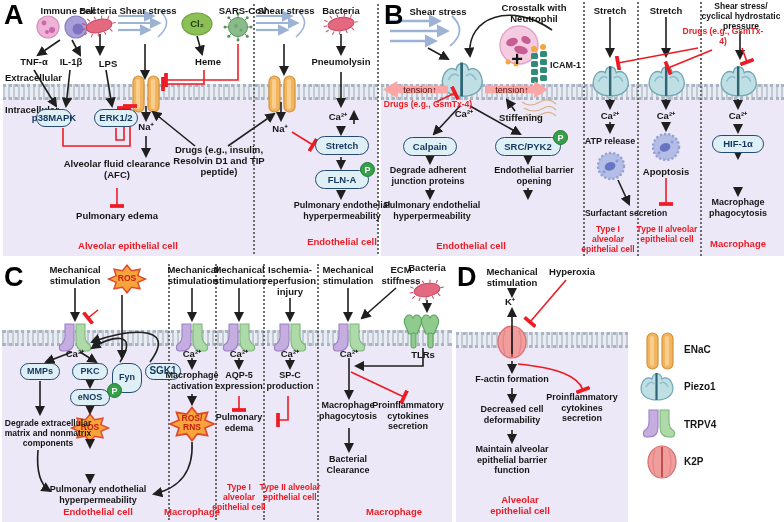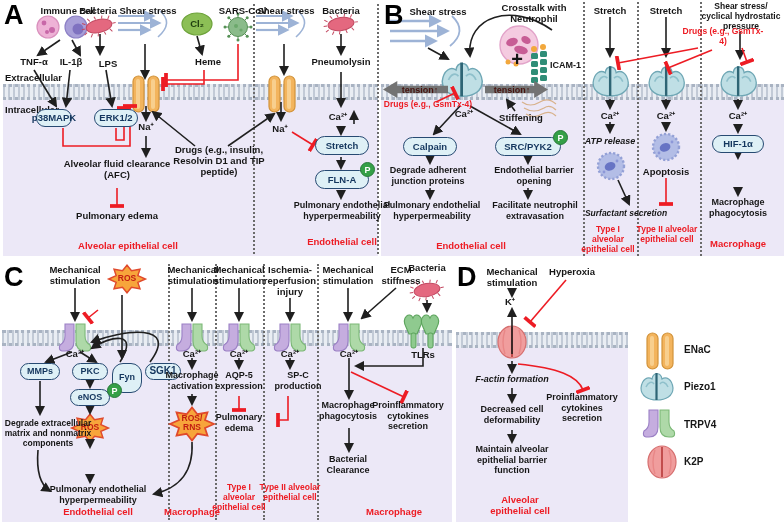--- a/index.html
+++ b/index.html
@@ -9,30 +9,30 @@
   .mem{position:absolute;height:16px;box-sizing:border-box;
        background:repeating-linear-gradient(90deg,#c2cad6 0 2px,#e9edf3 2px 5px);
        border-top:3px dotted #a9b3c2;border-bottom:3px dotted #a9b3c2;}
   .sep{position:absolute;width:0;border-left:2px dotted #6b6b6b;}
   .lb{position:absolute;font-size:9.5px;font-weight:bold;color:#161616;
       text-align:center;line-height:1.18;}
   .s9{font-size:9px;} .s85{font-size:8.5px;}
   .left{text-align:left;}
   .red{color:#ed1c24;}
   .grn{color:#1d3d0e;}
-  .nw{white-space:nowrap;font-style:italic;}
+  .nw{white-space:nowrap;}
   .pl{position:absolute;font-size:27px;font-weight:bold;color:#000;line-height:1;}
   .node{position:absolute;background:#def0f6;border:1.5px solid #274a72;border-radius:11px;
         color:#14365e;font-size:9.5px;font-weight:bold;display:flex;align-items:center;
         justify-content:center;line-height:1.05;text-align:center;box-sizing:border-box;}
   .pb{position:absolute;width:13px;height:13px;border-radius:50%;background:#35a047;
       border:1px solid #27793a;color:#fff;font-size:9px;font-weight:bold;
       display:flex;align-items:center;justify-content:center;}
-  .tension{position:absolute;height:17px;background:#737373;color:#471410;font-size:9px;
-      font-weight:bold;display:flex;align-items:center;justify-content:center;}
+  .tension{position:absolute;height:17px;background:#fca5a5;color:#471410;font-size:9px;
+      font-weight:normal;display:flex;align-items:center;justify-content:center;}
   .tl{clip-path:polygon(0 50%,22% 0,22% 28%,100% 28%,100% 72%,22% 72%,22% 100%);padding-left:9px;}
   .tr{clip-path:polygon(100% 50%,78% 0,78% 28%,0 28%,0 72%,78% 72%,78% 100%);padding-right:9px;}
   .starlb{position:absolute;color:#c21d12;font-weight:bold;font-size:8.5px;
           text-align:center;line-height:1.05;}
   .ov{position:absolute;left:0;top:0;pointer-events:none;}
 </style>
 </head>
 <body>
 
 <div class="stage">
@@ -362,21 +362,20 @@
   <div class="tension tr" style="left:485px;top:81px;width:54px">tension↑</div>
   <div class="lb red s85" style="left:381px;top:99px;width:94px">Drugs (e.g., GsmTx-4)</div>
   <div class="lb" style="left:448px;top:108px;width:32px">Ca²⁺</div>
   <div class="lb" style="left:492px;top:112px;width:58px">Stiffening</div>
   <div class="node" style="left:403px;top:137px;width:54px;height:19px">Calpain</div>
   <div class="node" style="left:495px;top:137px;width:66px;height:19px">SRC/PYK2</div>
   <div class="pb" style="left:553px;top:130px">P</div>
   <div class="lb s9" style="left:381px;top:165px;width:94px">Degrade adherent junction proteins</div>
   <div class="lb s9" style="left:489px;top:165px;width:90px">Endothelial barrier opening</div>
   <div class="lb s9" style="left:377px;top:200px;width:110px">Pulmonary endothelial hyperpermeability</div>
-  <div class="lb s9" style="left:485px;top:200px;width:100px">Facilitate neutrophil extravasation</div>
   <div class="lb red" style="left:426px;top:240px;width:90px">Endothelial cell</div>
   <div class="lb" style="left:586px;top:5px;width:48px">Stretch</div>
   <div class="lb" style="left:642px;top:5px;width:48px">Stretch</div>
   <div class="lb s85" style="left:698px;top:1px;width:86px">Shear stress/ cyclical hydrostatic pressure</div>
   <div class="lb red s85" style="left:680px;top:26px;width:86px">Drugs (e.g., GsmTx-4)</div>
   <div class="lb" style="left:595px;top:110px;width:30px">Ca²⁺</div>
   <div class="lb" style="left:651px;top:110px;width:30px">Ca²⁺</div>
   <div class="lb" style="left:723px;top:110px;width:30px">Ca²⁺</div>
   <div class="lb s9 nw" style="left:582px;top:136px;width:56px">ATP release</div>
   <div class="lb s85 nw" style="left:578px;top:208px;width:96px">Surfactant secretion</div>
@@ -405,21 +404,21 @@
   <div class="lb s9" style="left:158px;top:370px;width:68px">Macrophage activation</div>
   <div class="starlb" style="left:178px;top:414px;width:28px">ROS/ RNS</div>
   <div class="lb red" style="left:160px;top:506px;width:64px">Macrophage</div>
   <div class="lb" style="left:208px;top:264px;width:62px">Mechanical stimulation</div>
   <div class="lb" style="left:224px;top:348px;width:30px">Ca²⁺</div>
   <div class="lb s9" style="left:208px;top:370px;width:62px">AQP-5 expression</div>
   <div class="lb s9" style="left:212px;top:412px;width:54px">Pulmonary edema</div>
   <div class="lb red s85" style="left:210px;top:482px;width:58px">Type I alveolar epithelial cell</div>
   <div class="lb" style="left:258px;top:264px;width:64px">Ischemia-reperfusion injury</div>
   <div class="lb" style="left:275px;top:348px;width:30px">Ca²⁺</div>
-  <div class="lb s9" style="left:268px;top:370px;width:60px">SP-C production</div>
+  <div class="lb s9" style="left:260px;top:370px;width:60px">SP-C production</div>
   <div class="lb red s85" style="left:258px;top:482px;width:64px">Type II alveolar epithelial cell</div>
   <div class="lb" style="left:316px;top:264px;width:64px">Mechanical stimulation</div>
   <div class="lb" style="left:374px;top:264px;width:54px">ECM stiffness</div>
   <div class="lb" style="left:402px;top:262px;width:50px">Bacteria</div>
   <div class="lb" style="left:334px;top:348px;width:30px">Ca²⁺</div>
   <div class="lb" style="left:404px;top:349px;width:38px">TLRs</div>
   <div class="lb s9" style="left:314px;top:400px;width:68px">Macrophage phagocytosis</div>
   <div class="lb s9" style="left:368px;top:400px;width:80px">Proinflammatory cytokines secretion</div>
   <div class="lb s9" style="left:316px;top:454px;width:64px">Bacterial Clearance</div>
   <div class="lb red" style="left:360px;top:506px;width:68px">Macrophage</div>

